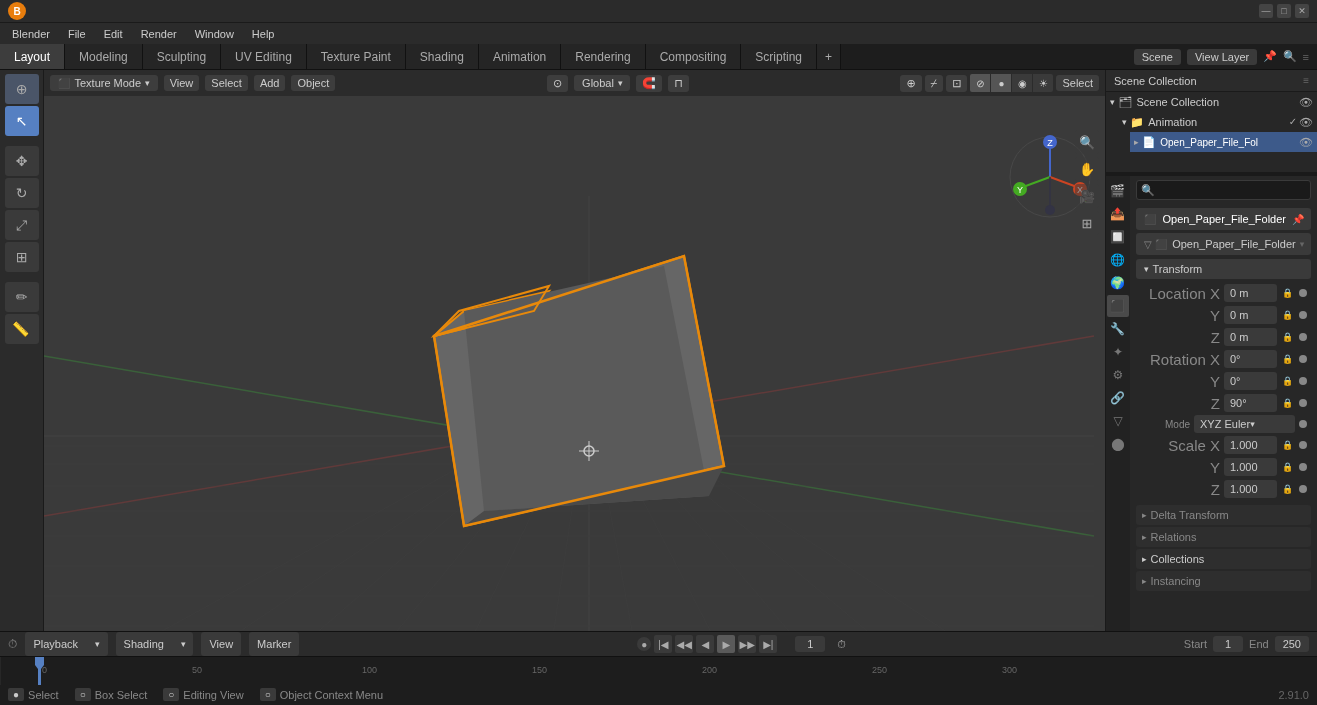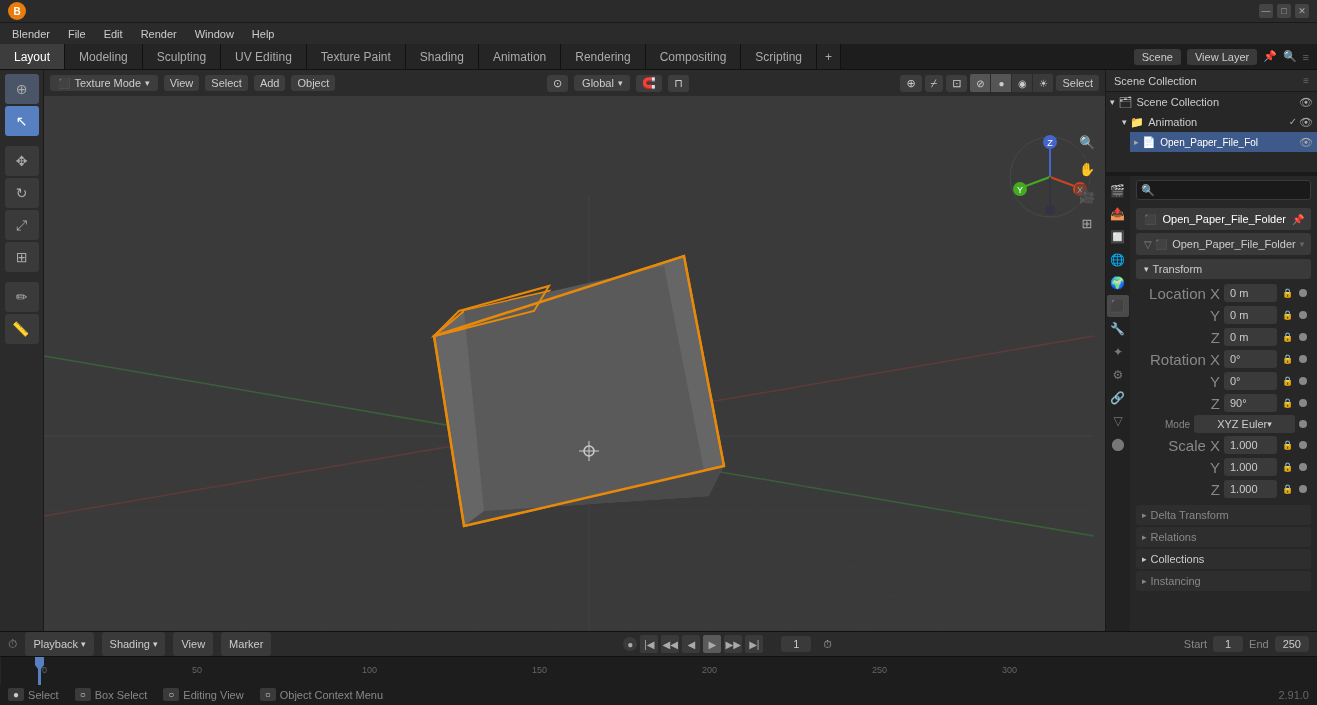--- a/index.html
+++ b/index.html
@@ -413,21 +413,21 @@
     .mode-select {
       flex: 1;
       height: 18px;
       background: #3a3a3a;
       border-radius: 3px;
       display: flex;
       align-items: center;
       padding: 0 6px;
       font-size: 11px;
       color: #ccc;
-      justify-content: center;
+      justify-content: flex-start;
     }
 
     
     .bottom-area {
       height: 52px;
       background: #1d1d1d;
       display: flex;
       flex-direction: column;
       flex-shrink: 0;
       border-top: 1px solid #111;
@@ -442,21 +442,21 @@
     }
     .timeline-btn {
       background: #3a3a3a;
       border-radius: 3px;
       padding: 6px 8px;
       font-size: 11px;
       color: #ccc;
       cursor: pointer;
       display: flex;
       align-items: center;
-      gap: 3px;
+      gap: 17px;
     }
     .timeline-controls {
       display: flex;
       align-items: center;
       gap: 3px;
       margin-left: auto;
     }
     .tl-btn {
       width: 18px;
       height: 18px;

